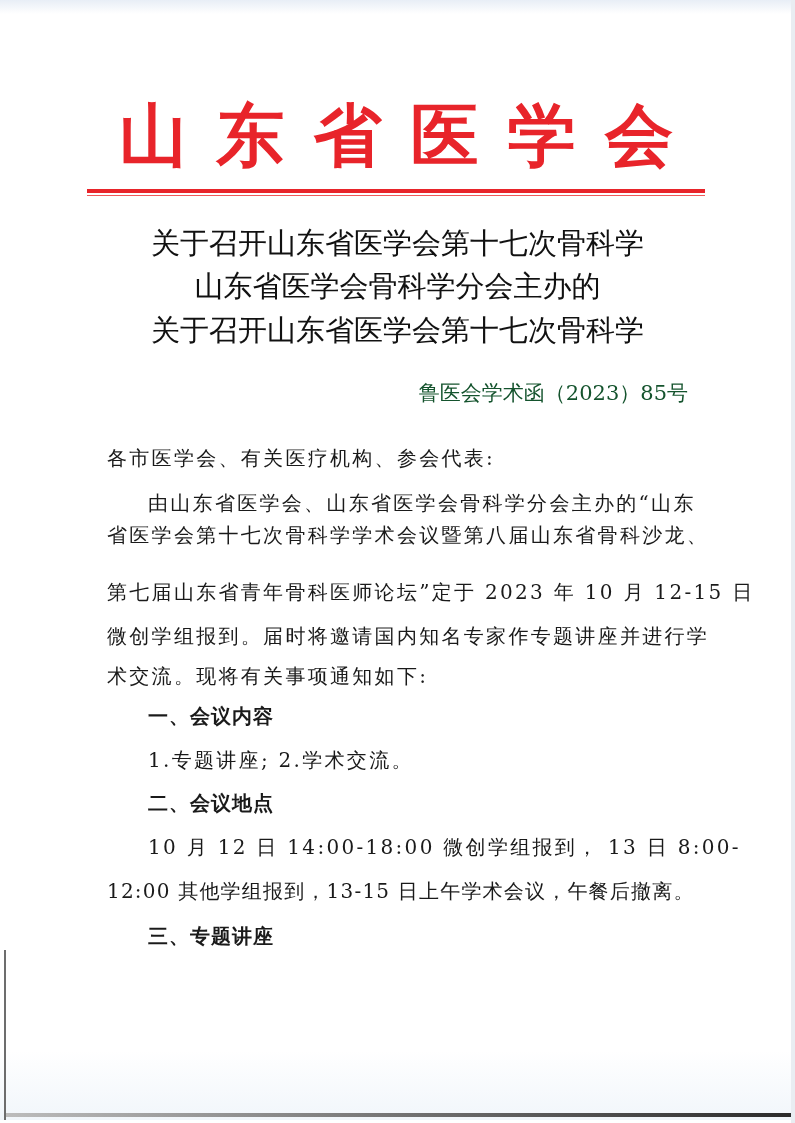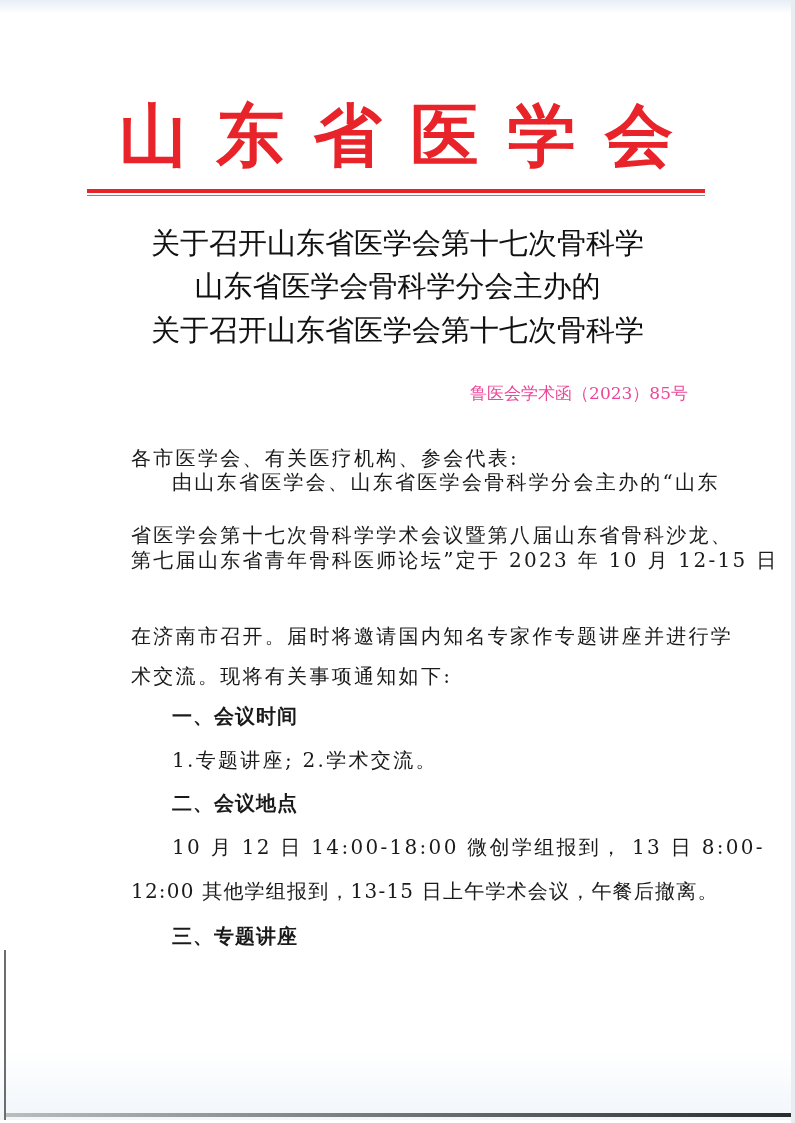--- a/index.html
+++ b/index.html
@@ -47,27 +47,27 @@
     position: absolute; left: 87px; top: 195px; width: 618px; height: 1px;
     background: #ee5a5a;
   }
   .title {
     position: absolute; left: 0; width: 795px; text-align: center;
     font-family: "DejaVu Sans", "Liberation Sans", sans-serif;
     font-size: 29px; line-height: 36px; color: #111;
   }
   .doc-no {
     position: absolute; right: 107px; top: 381px;
-    font-size: 17px; line-height: 24px; color: #ec4899;
+    font-size: 21px; line-height: 24px; color: #14532d;
     font-family: "DejaVu Serif", "Liberation Serif", serif;
   }
   .line {
     position: absolute; left: 107px; width: 585px;
     font-size: 20px; line-height: 28px; color: #1a1a1a;
-    white-space: nowrap; letter-spacing: 2.3px; margin-left: 24px;
+    white-space: nowrap; letter-spacing: 2.3px;
   }
   .indent { left: 148px; width: 544px; }
   .heading {
     font-family: "DejaVu Sans", "Liberation Sans", sans-serif;
     font-weight: bold; letter-spacing: 1px;
   }
   .justify { text-align: justify; text-align-last: justify; }
 </style>
 </head>
 <body>
@@ -90,26 +90,26 @@
 <div class="rule-thin"></div>
 
 <div class="title" style="top:225px">关于召开山东省医学会第十七次骨科学</div>
 <div class="title" style="top:268px">山东省医学会骨科学分会主办的</div>
 <div class="title" style="top:312px">关于召开山东省医学会第十七次骨科学</div>
 
 <div class="doc-no">鲁医会学术函（2023）85号</div>
 
 <div class="line" style="top:444px">各市医学会、有关医疗机构、参会代表:</div>
 
-<div class="line indent justify" style="top:468px">由山东省医学会、山东省医学会骨科学分会主办的“山东</div>
+<div class="line indent justify" style="top:489px">由山东省医学会、山东省医学会骨科学分会主办的“山东</div>
 <div class="line justify" style="top:521px">省医学会第十七次骨科学学术会议暨第八届山东省骨科沙龙、</div>
-<div class="line justify" style="top:546px">第七届山东省青年骨科医师论坛”定于 2023 年 10 月 12-15 日</div>
-<div class="line justify" style="top:622px">在济南市召开。届时将邀请国内知名专家作专题讲座并进行学</div>
+<div class="line justify" style="top:578px">第七届山东省青年骨科医师论坛”定于 2023 年 10 月 12-15 日</div>
+<div class="line justify" style="top:622px">微创学组报到。届时将邀请国内知名专家作专题讲座并进行学</div>
 <div class="line" style="top:662px">术交流。现将有关事项通知如下:</div>
 
-<div class="line indent heading" style="top:702px">一、会议时间</div>
+<div class="line indent heading" style="top:702px">一、会议内容</div>
 <div class="line indent" style="top:746px">1.专题讲座; 2.学术交流。</div>
 
 <div class="line indent heading" style="top:789px">二、会议地点</div>
 <div class="line indent justify" style="top:833px">10 月 12 日 14:00-18:00 微创学组报到， 13 日 8:00-</div>
 <div class="line" style="top:877px; letter-spacing:1.2px">12:00 其他学组报到，13-15 日上午学术会议，午餐后撤离。</div>
 
 <div class="line indent heading" style="top:922px">三、专题讲座</div>
 
 </body></html>

